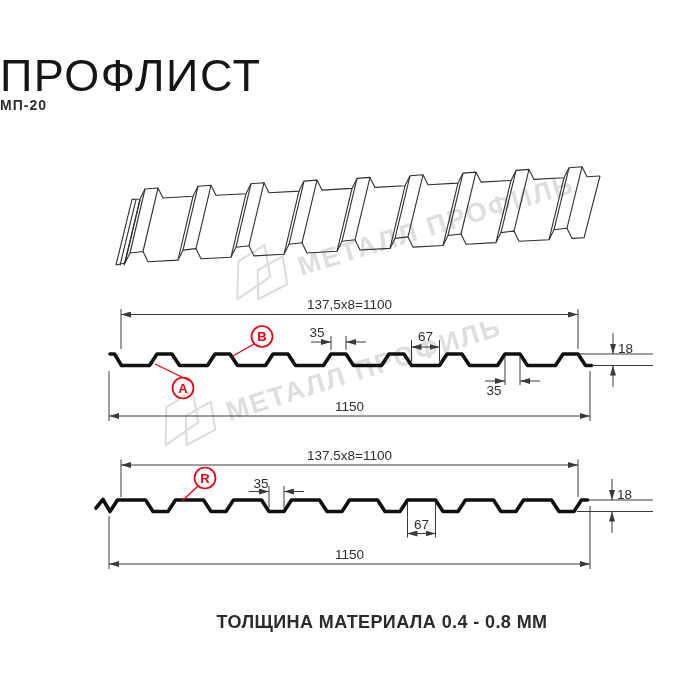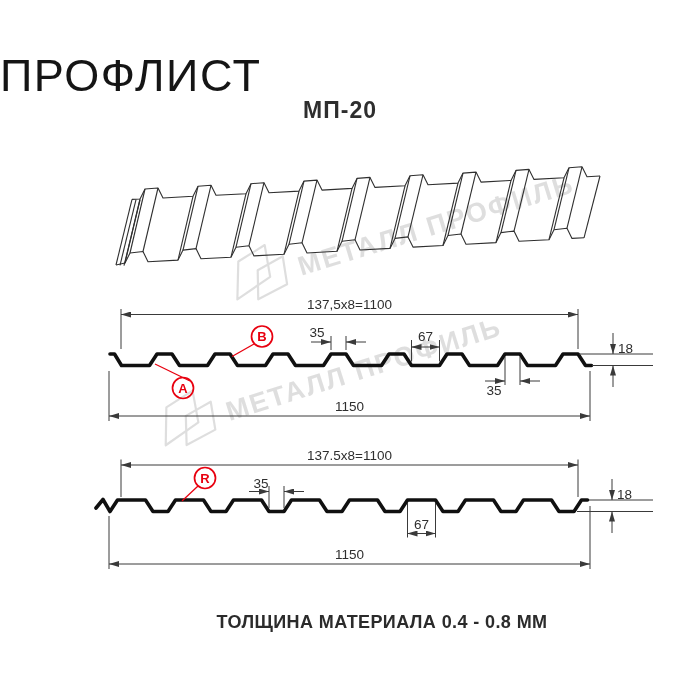--- a/index.html
+++ b/index.html
@@ -1,21 +1,21 @@
 <!DOCTYPE html>
 <html><head>
 <meta charset="utf-8">
 <style>
   html,body{margin:0;padding:0;background:#ffffff;}
   .page{position:relative;width:700px;height:700px;background:#fff;overflow:hidden;
         font-family:"Liberation Sans", sans-serif;}
   .title{position:absolute;top:50px;left:0;width:700px;
          font-size:45px;font-weight:400;letter-spacing:1.5px;color:#151515;}
-  .subtitle{position:absolute;top:97px;left:0;width:680px;text-align:center;
-         font-size:23px;font-weight:700;letter-spacing:1px;color:#2e2e2e;}
+  .subtitle{position:absolute;top:97px;left:0;width:680px;text-align:left;
+         font-size:14px;font-weight:700;letter-spacing:1px;color:#2e2e2e;}
   .footer{position:absolute;top:612px;left:0;width:700px;text-align:center;
          font-size:18px;font-weight:700;letter-spacing:0.4px;color:#2b2b2b;padding-left:32px;}
   svg.draw{position:absolute;top:0;left:0;}
   .thin{stroke:#3a3a3a;stroke-width:1;fill:none;}
   .prof{stroke:#101010;stroke-width:3.6;fill:none;stroke-linejoin:round;stroke-linecap:round;}
   .dimtxt{font-size:13.5px;fill:#2e2e2e;}
   .red{stroke:#e8000f;fill:none;}
   .redtxt{font-size:13px;font-weight:bold;fill:#e8000f;}
   .wmtxt{font-size:27px;font-weight:bold;letter-spacing:2px;fill:#c4c4c4;}
   .wmlogo{stroke:#c4c4c4;stroke-width:2.2;fill:none;stroke-linejoin:round;}

